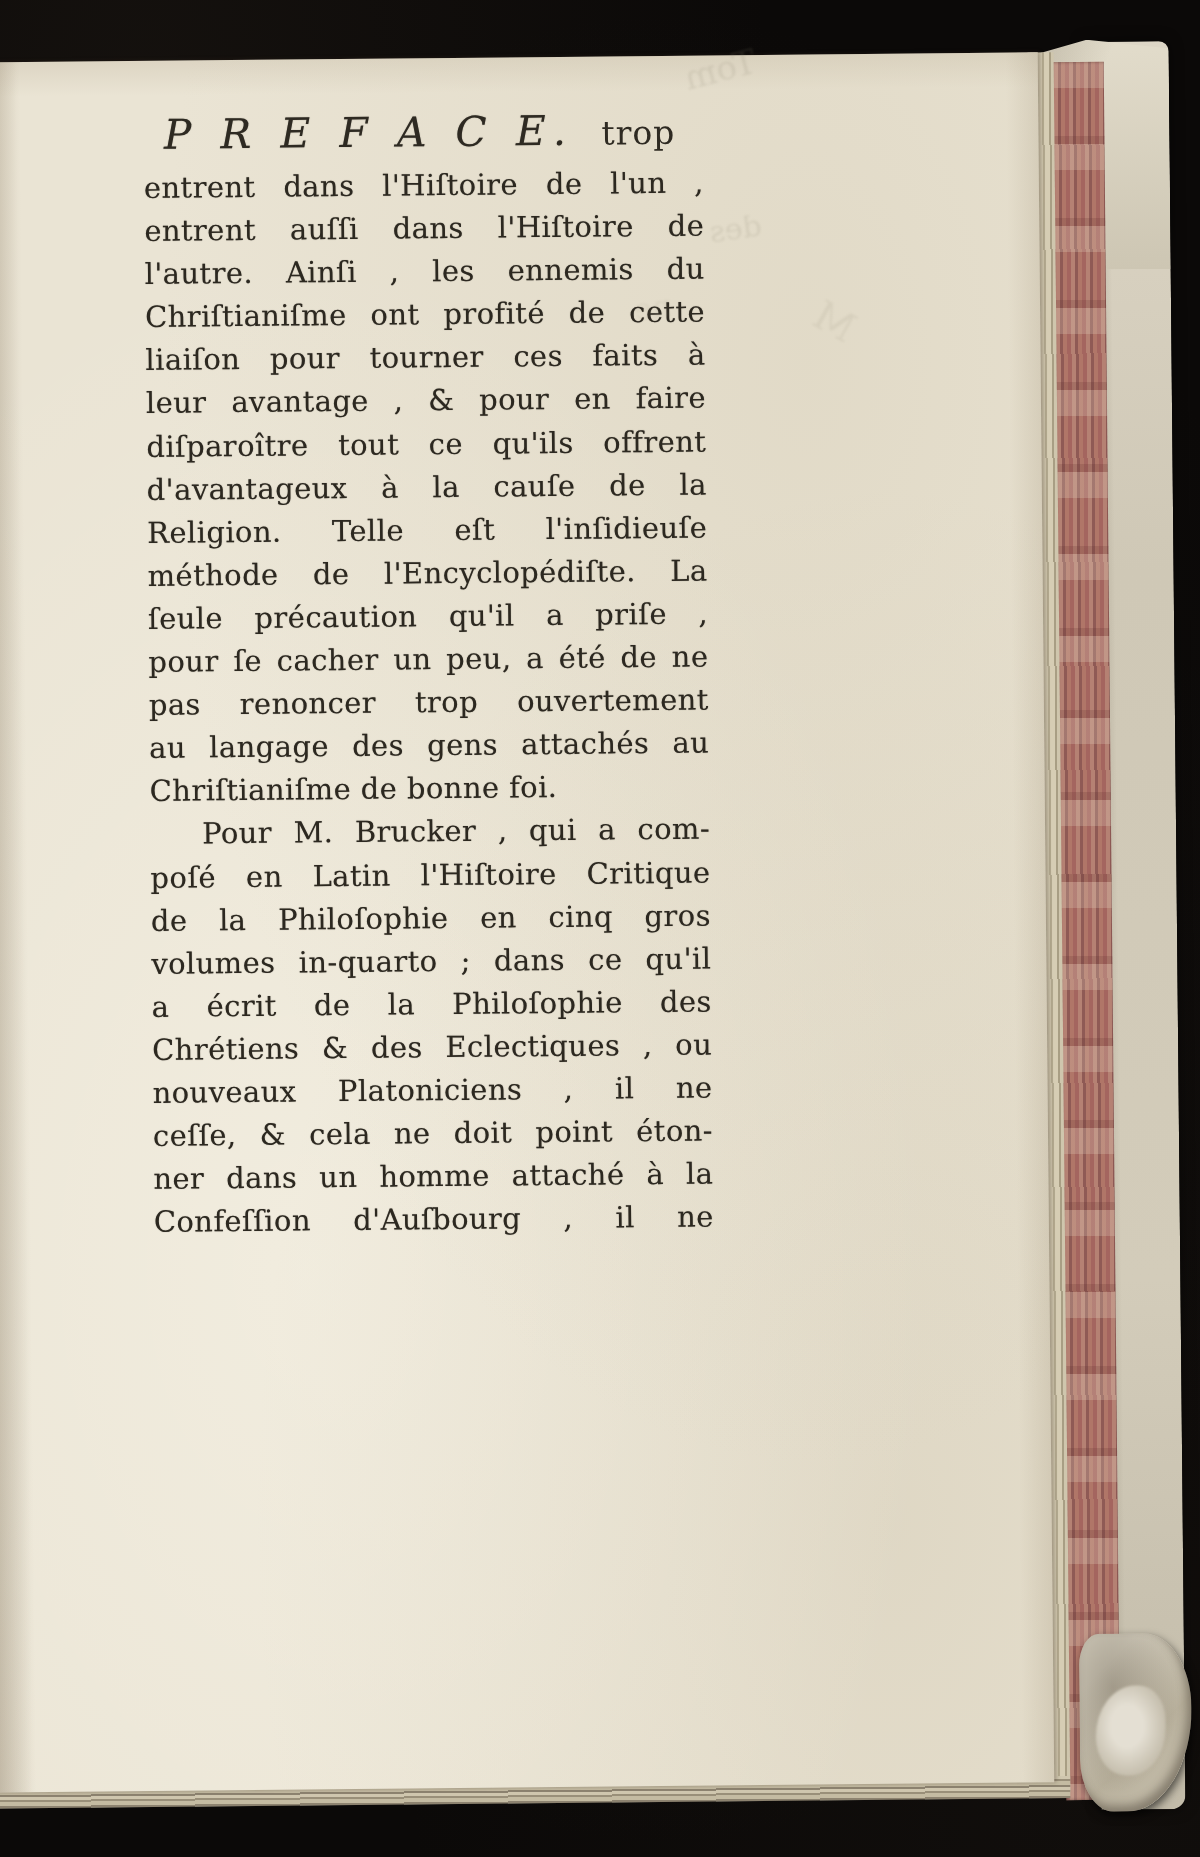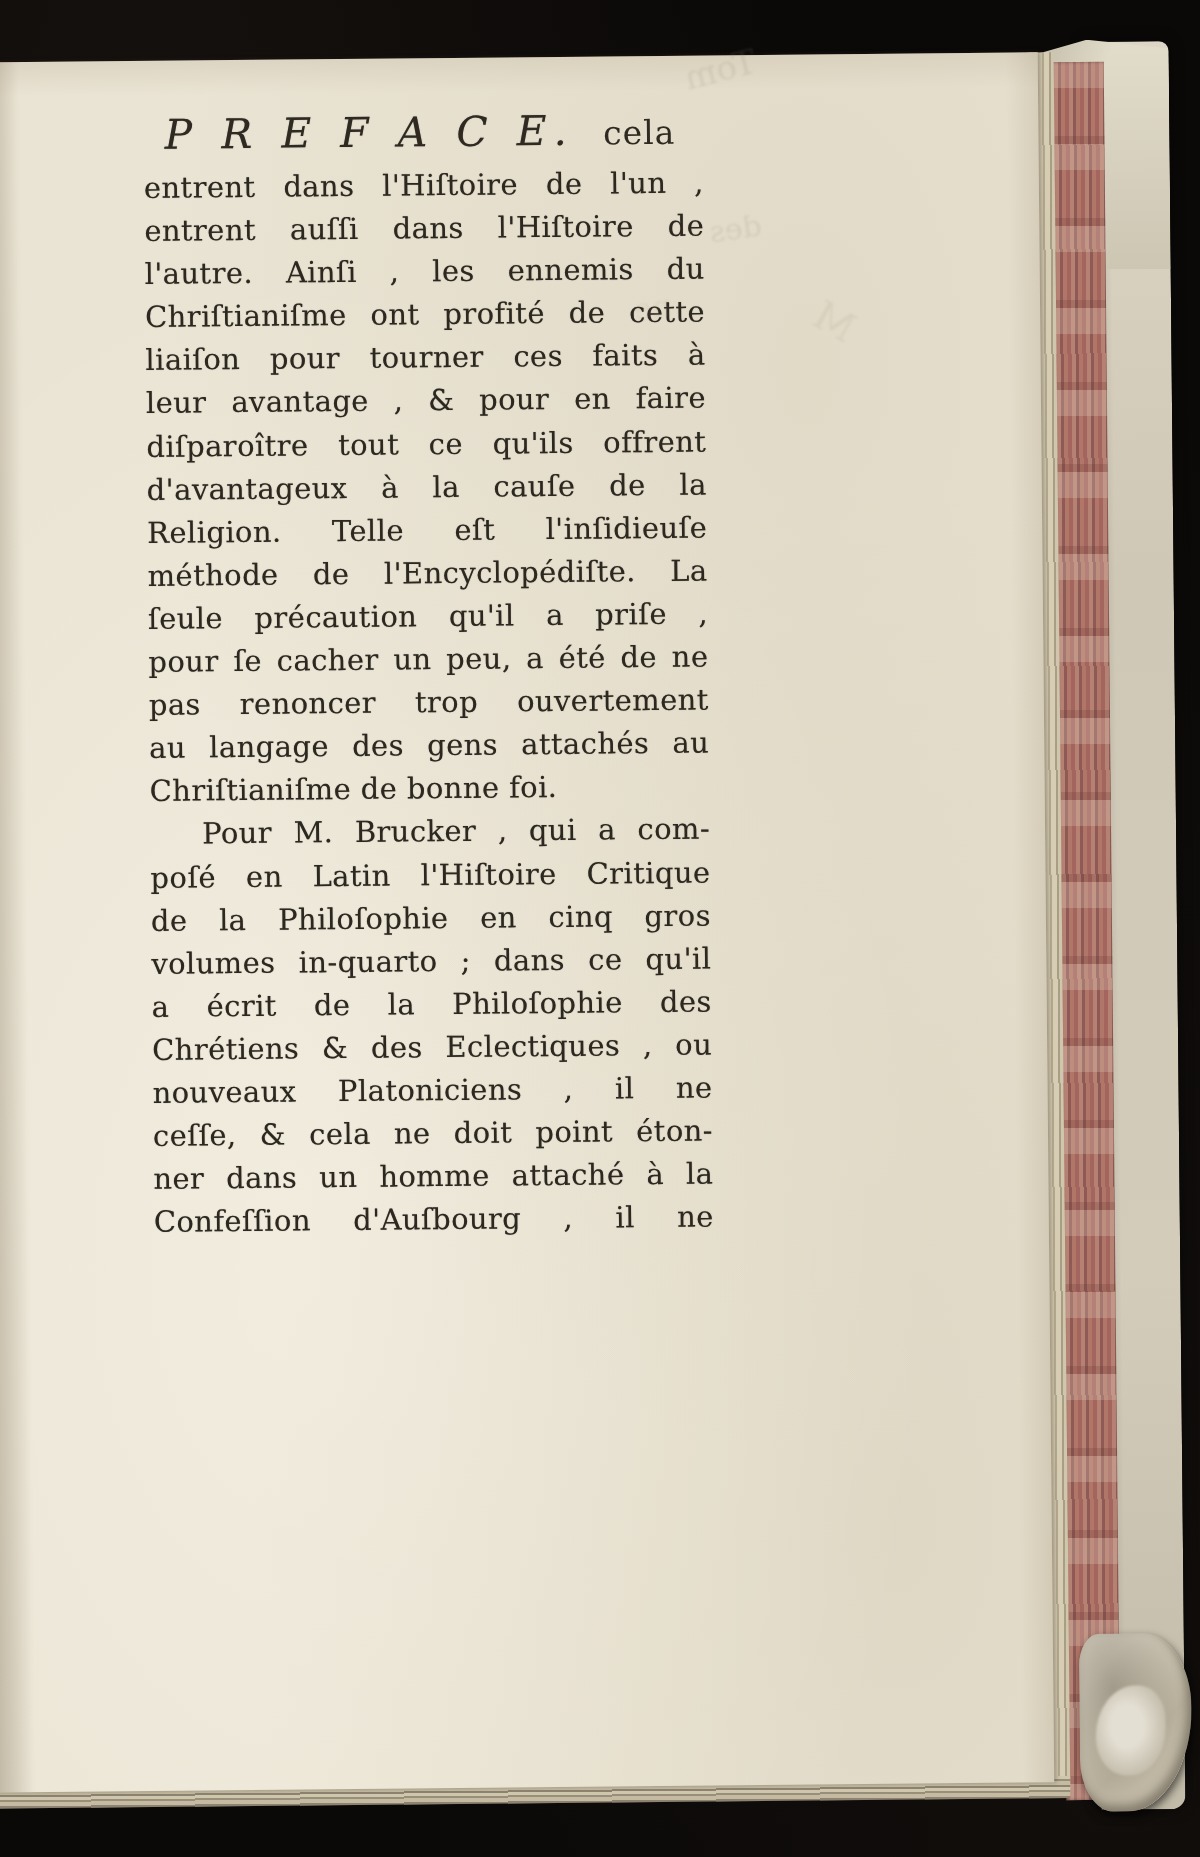--- a/index.html
+++ b/index.html
@@ -126,21 +126,21 @@
 
   <div class="page">
     <div class="gutter-shadow"></div>
   </div>
 
   <div class="cover-corner-curl"></div>
   <div class="cover-corner-fray"></div>
 
   <div class="page-header">
     <span class="title">P R E F A C E.</span>
-    <span class="folio">cela</span>
+    <span class="folio">trop</span>
   </div>
 
   <div class="text-block">
     <div class="line">entrent dans l'Hiſtoire de l'un ,</div>
     <div class="line">entrent auſſi dans l'Hiſtoire de</div>
     <div class="line">l'autre. Ainſi , les ennemis du</div>
     <div class="line">Chriſtianiſme ont profité de cette</div>
     <div class="line">liaiſon pour tourner ces faits à</div>
     <div class="line">leur avantage , &amp; pour en faire</div>
     <div class="line">diſparoître tout ce qu'ils offrent</div>

